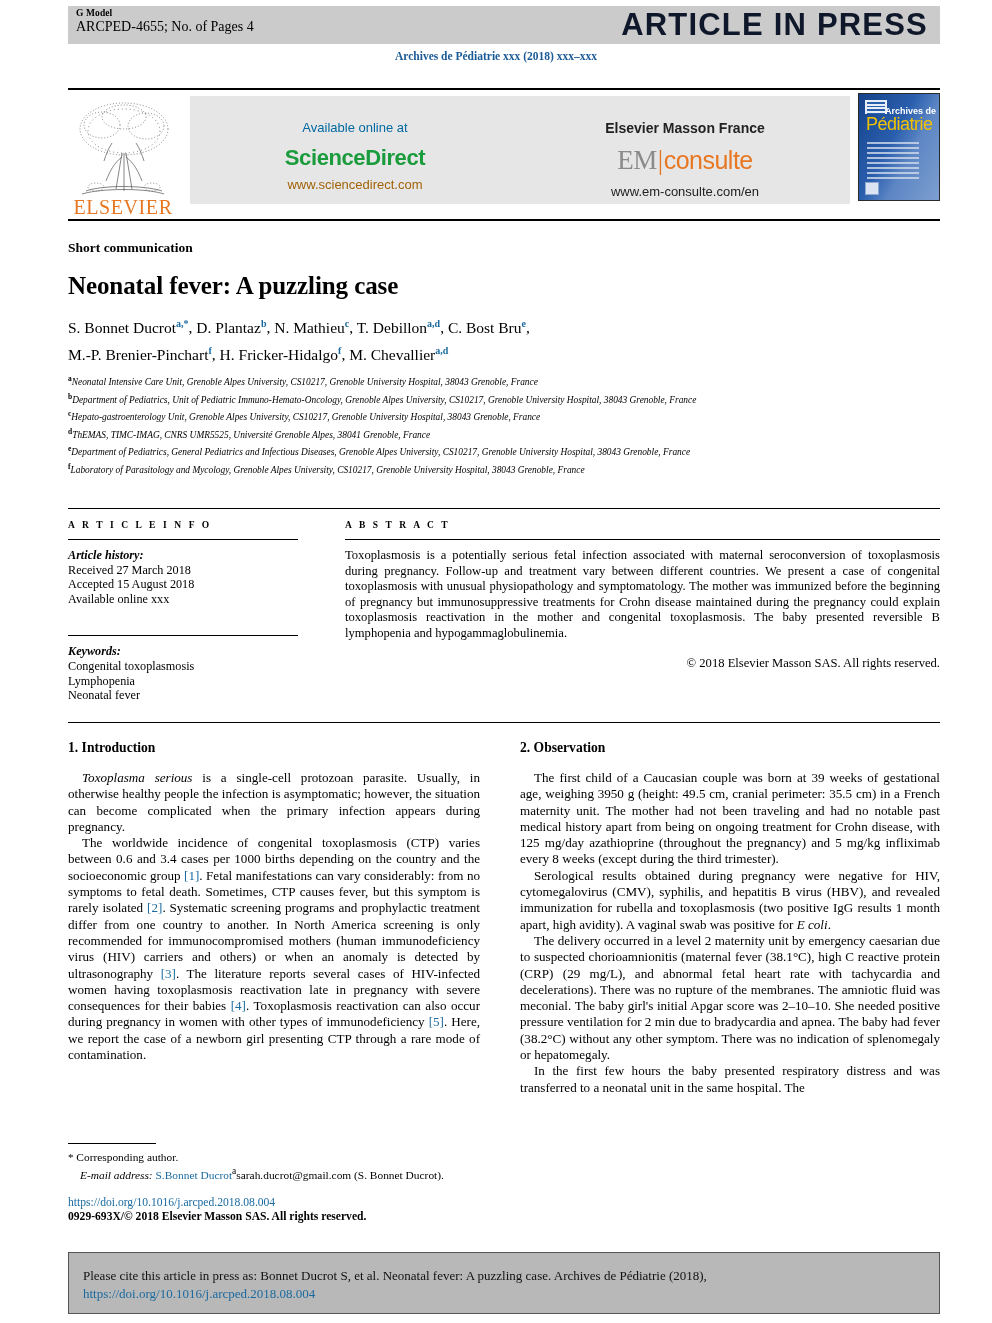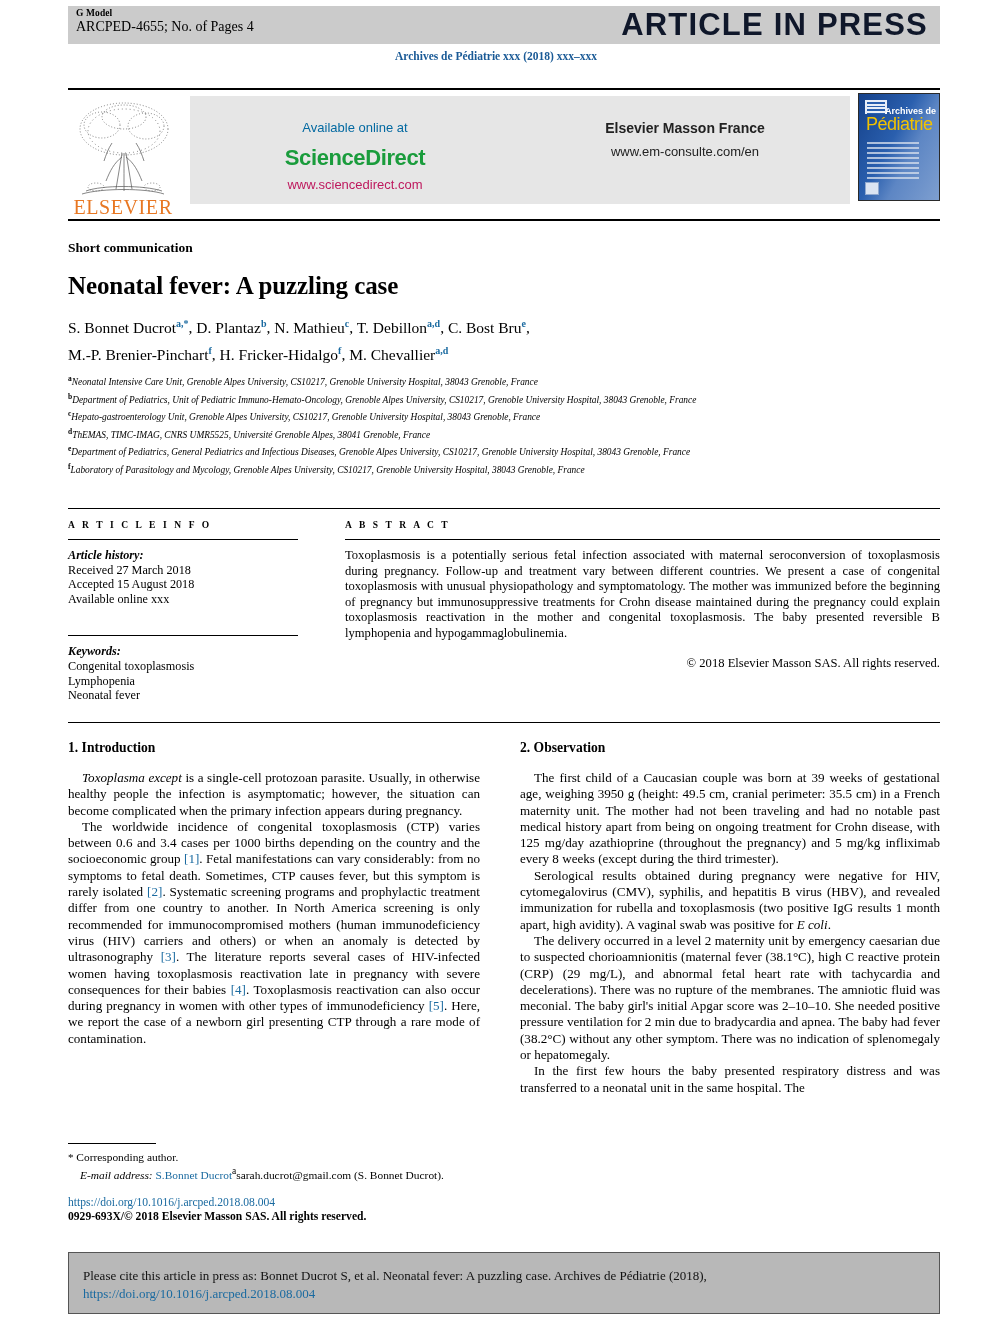--- a/index.html
+++ b/index.html
@@ -110,21 +110,21 @@
     font-family: "Liberation Sans", sans-serif;
     font-weight: bold;
     font-size: 22px;
     color: #1a9c3c;
     margin-top: 10px;
     letter-spacing: -0.4px;
   }
   .sd-url {
     font-family: "Liberation Sans", sans-serif;
     font-size: 13px;
-    color: #be185d;
+    color: #a16207;
     margin-top: 6px;
   }
   .em-title {
     font-family: "Liberation Sans", sans-serif;
     font-weight: bold;
     font-size: 14px;
     color: #222;
     margin-top: 24px;
   }
   .em-logo {
@@ -395,20 +395,23 @@
   </div>
 
   <div class="panel-sd">
     <div class="avail-txt">Available online at</div>
     <div class="sd-word">ScienceDirect</div>
     <div class="sd-url">www.sciencedirect.com</div>
   </div>
 
   <div class="panel-em">
     <div class="em-title">Elsevier Masson France</div>
+    <div class="em-logo">
+      <span class="em-grey">EM</span><span class="em-bar">|</span><span class="em-orange">consulte</span>
+    </div>
     <div class="em-url">www.em-consulte.com/en</div>
   </div>
 
   <div class="cover">
     <div class="cover-band"></div>
     <div class="cover-masthead">
         <i></i>
         <i></i>
         <i></i>
         <i></i>
@@ -477,21 +480,21 @@
   <div class="hr-thin"></div>
   <div class="abs-text">Toxoplasmosis is a potentially serious fetal infection associated with maternal seroconversion of toxoplasmosis during pregnancy. Follow-up and treatment vary between different countries. We present a case of congenital toxoplasmosis with unusual physiopathology and symptomatology. The mother was immunized before the beginning of pregnancy but immunosuppressive treatments for Crohn disease maintained during the pregnancy could explain toxoplasmosis reactivation in the mother and congenital toxoplasmosis. The baby presented reversible B lymphopenia and hypogammaglobulinemia.</div>
   <div class="abs-copy">© 2018 Elsevier Masson SAS. All rights reserved.</div>
 </div>
 
 <div class="sect-rule-bot"></div>
 
 <div class="col-left">
   <div class="h2">1. Introduction</div>
   <div id="sec1">
-      <p class="para"><span class="ital">Toxoplasma except</span> is a single-cell protozoan parasite. Usually, in otherwise healthy people the infection is asymptomatic; however, the situation can become complicated when the primary infection appears during pregnancy.</p>
+      <p class="para"><span class="ital">Toxoplasma serious</span> is a single-cell protozoan parasite. Usually, in otherwise healthy people the infection is asymptomatic; however, the situation can become complicated when the primary infection appears during pregnancy.</p>
       <p class="para">The worldwide incidence of congenital toxoplasmosis (CTP) varies between 0.6 and 3.4 cases per 1000 births depending on the country and the socioeconomic group <span class="ref">[1]</span>. Fetal manifestations can vary considerably: from no symptoms to fetal death. Sometimes, CTP causes fever, but this symptom is rarely isolated <span class="ref">[2]</span>. Systematic screening programs and prophylactic treatment differ from one country to another. In North America screening is only recommended for immunocompromised mothers (human immunodeficiency virus (HIV) carriers and others) or when an anomaly is detected by ultrasonography <span class="ref">[3]</span>. The literature reports several cases of HIV-infected women having toxoplasmosis reactivation late in pregnancy with severe consequences for their babies <span class="ref">[4]</span>. Toxoplasmosis reactivation can also occur during pregnancy in women with other types of immunodeficiency <span class="ref">[5]</span>. Here, we report the case of a newborn girl presenting CTP through a rare mode of contamination.</p>
     </div>
 </div>
 
 <div class="col-right">
   <div class="h2">2. Observation</div>
   <div id="sec2">
       <p class="para">The first child of a Caucasian couple was born at 39 weeks of gestational age, weighing 3950 g (height: 49.5 cm, cranial perimeter: 35.5 cm) in a French maternity unit. The mother had not been traveling and had no notable past medical history apart from being on ongoing treatment for Crohn disease, with 125 mg/day azathioprine (throughout the pregnancy) and 5 mg/kg infliximab every 8 weeks (except during the third trimester).</p>
       <p class="para">Serological results obtained during pregnancy were negative for HIV, cytomegalovirus (CMV), syphilis, and hepatitis B virus (HBV), and revealed immunization for rubella and toxoplasmosis (two positive IgG results 1 month apart, high avidity). A vaginal swab was positive for <span class="ital">E coli</span>.</p>
       <p class="para">The delivery occurred in a level 2 maternity unit by emergency caesarian due to suspected chorioamnionitis (maternal fever (38.1°C), high C reactive protein (CRP) (29 mg/L), and abnormal fetal heart rate with tachycardia and decelerations). There was no rupture of the membranes. The amniotic fluid was meconial. The baby girl's initial Apgar score was 2–10–10. She needed positive pressure ventilation for 2 min due to bradycardia and apnea. The baby had fever (38.2°C) without any other symptom. There was no indication of splenomegaly or hepatomegaly.</p>

